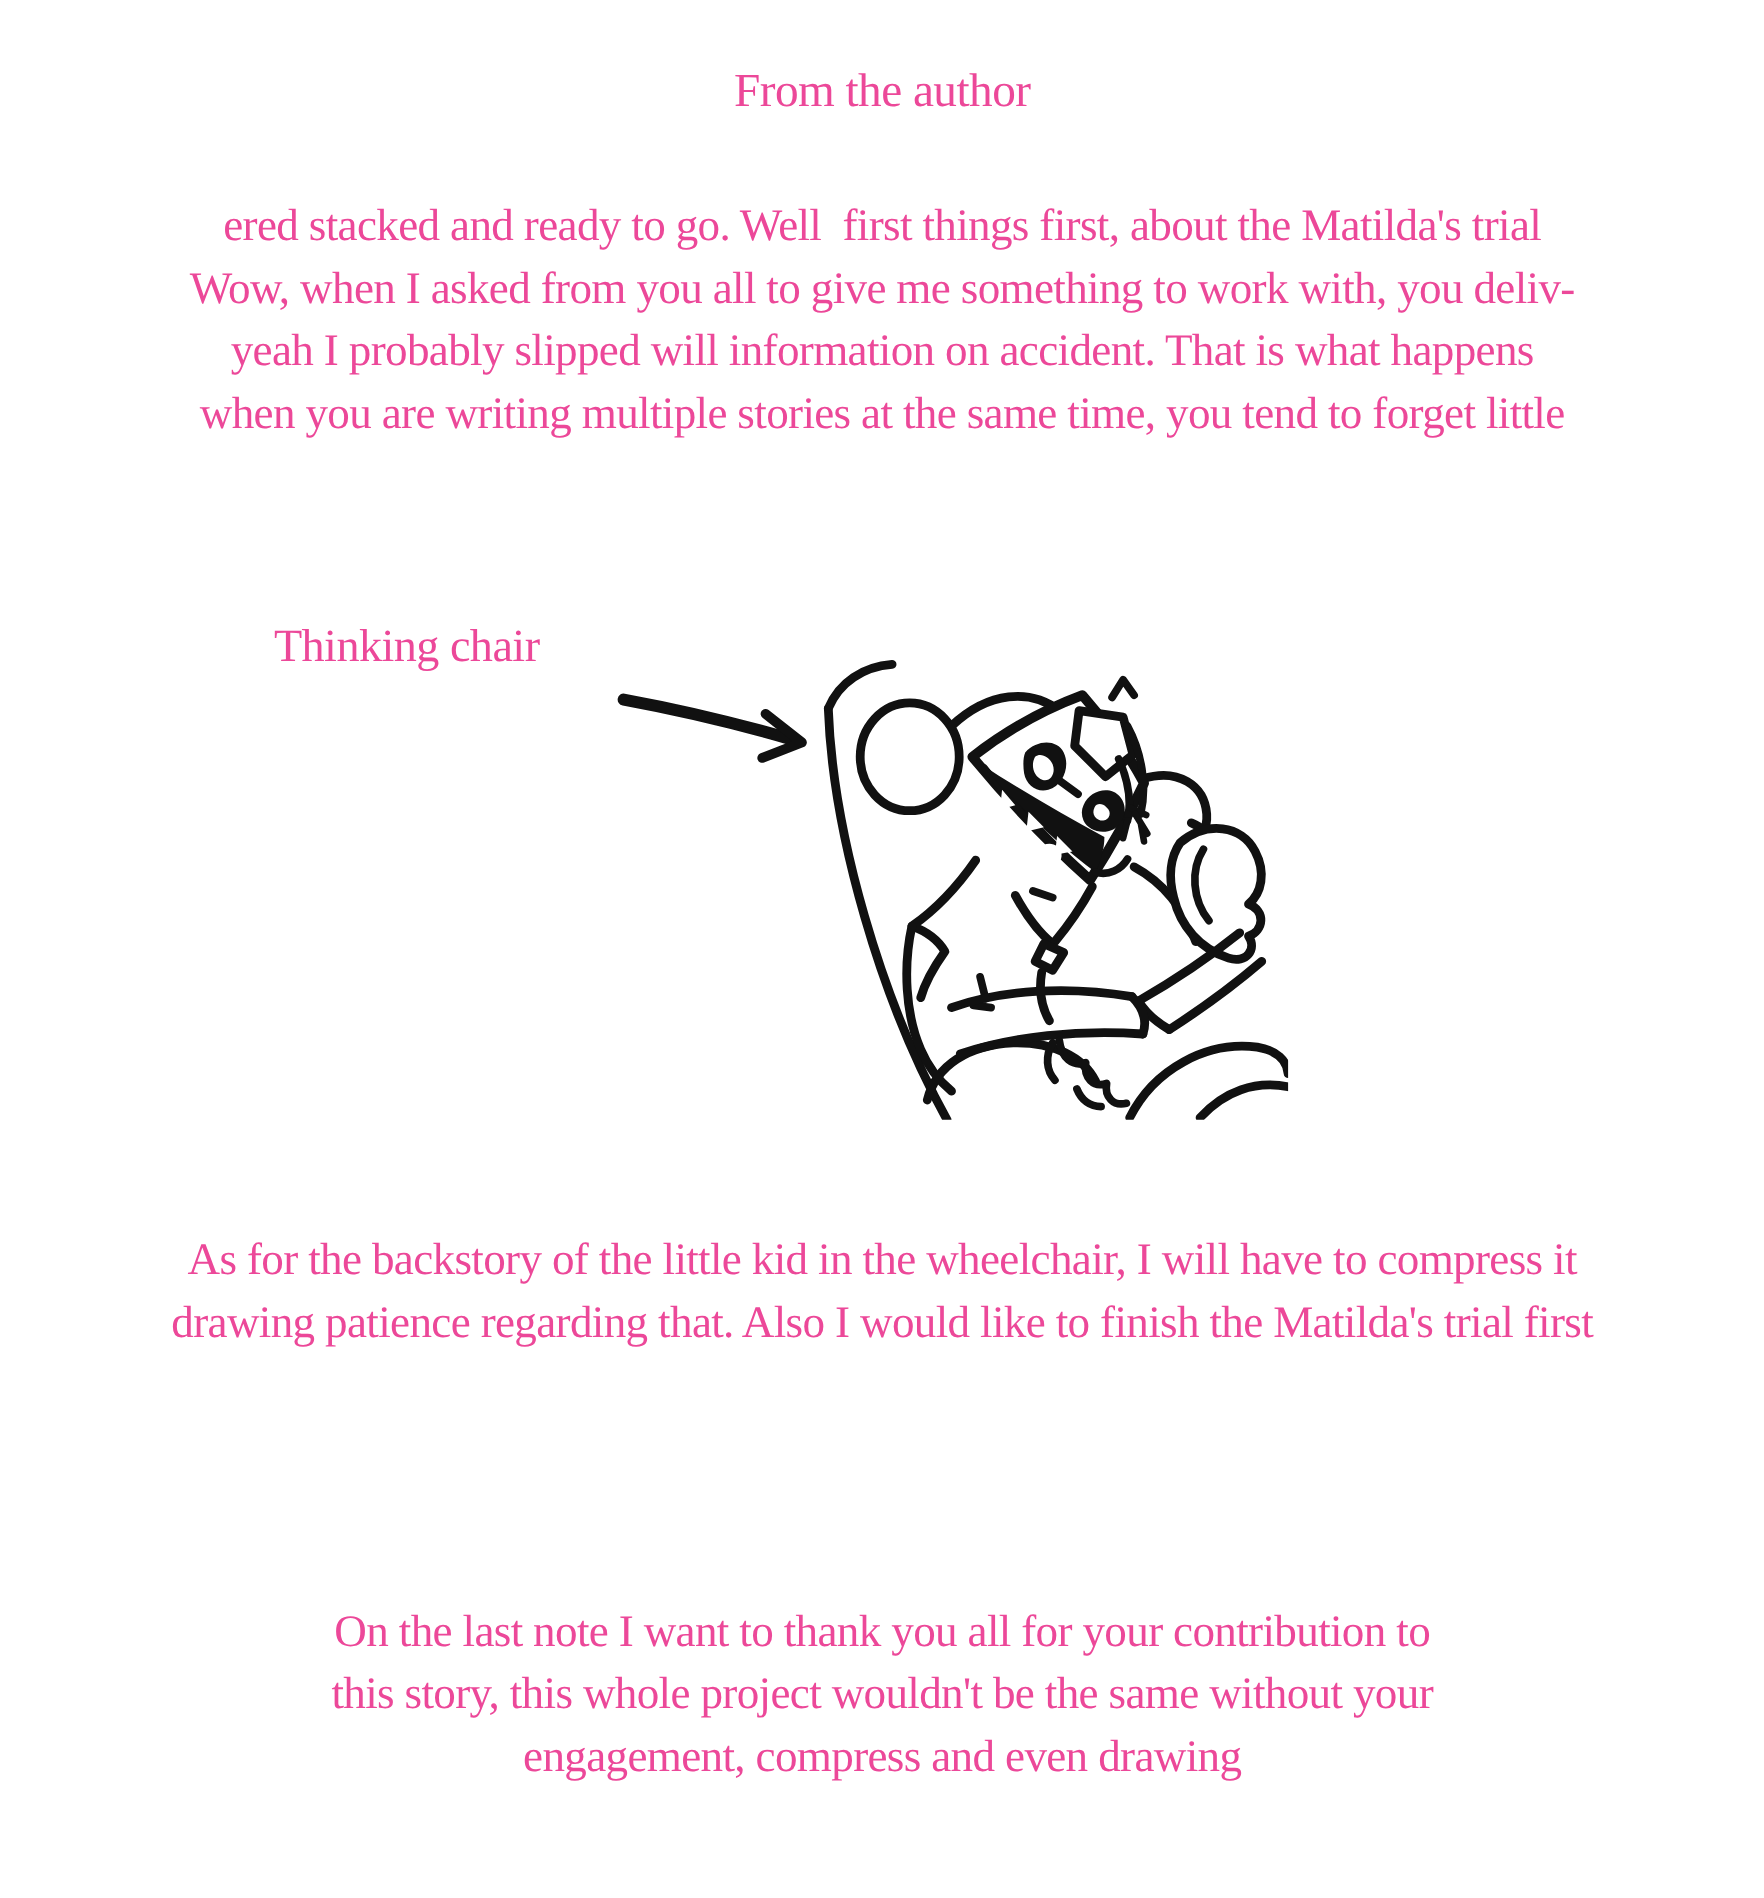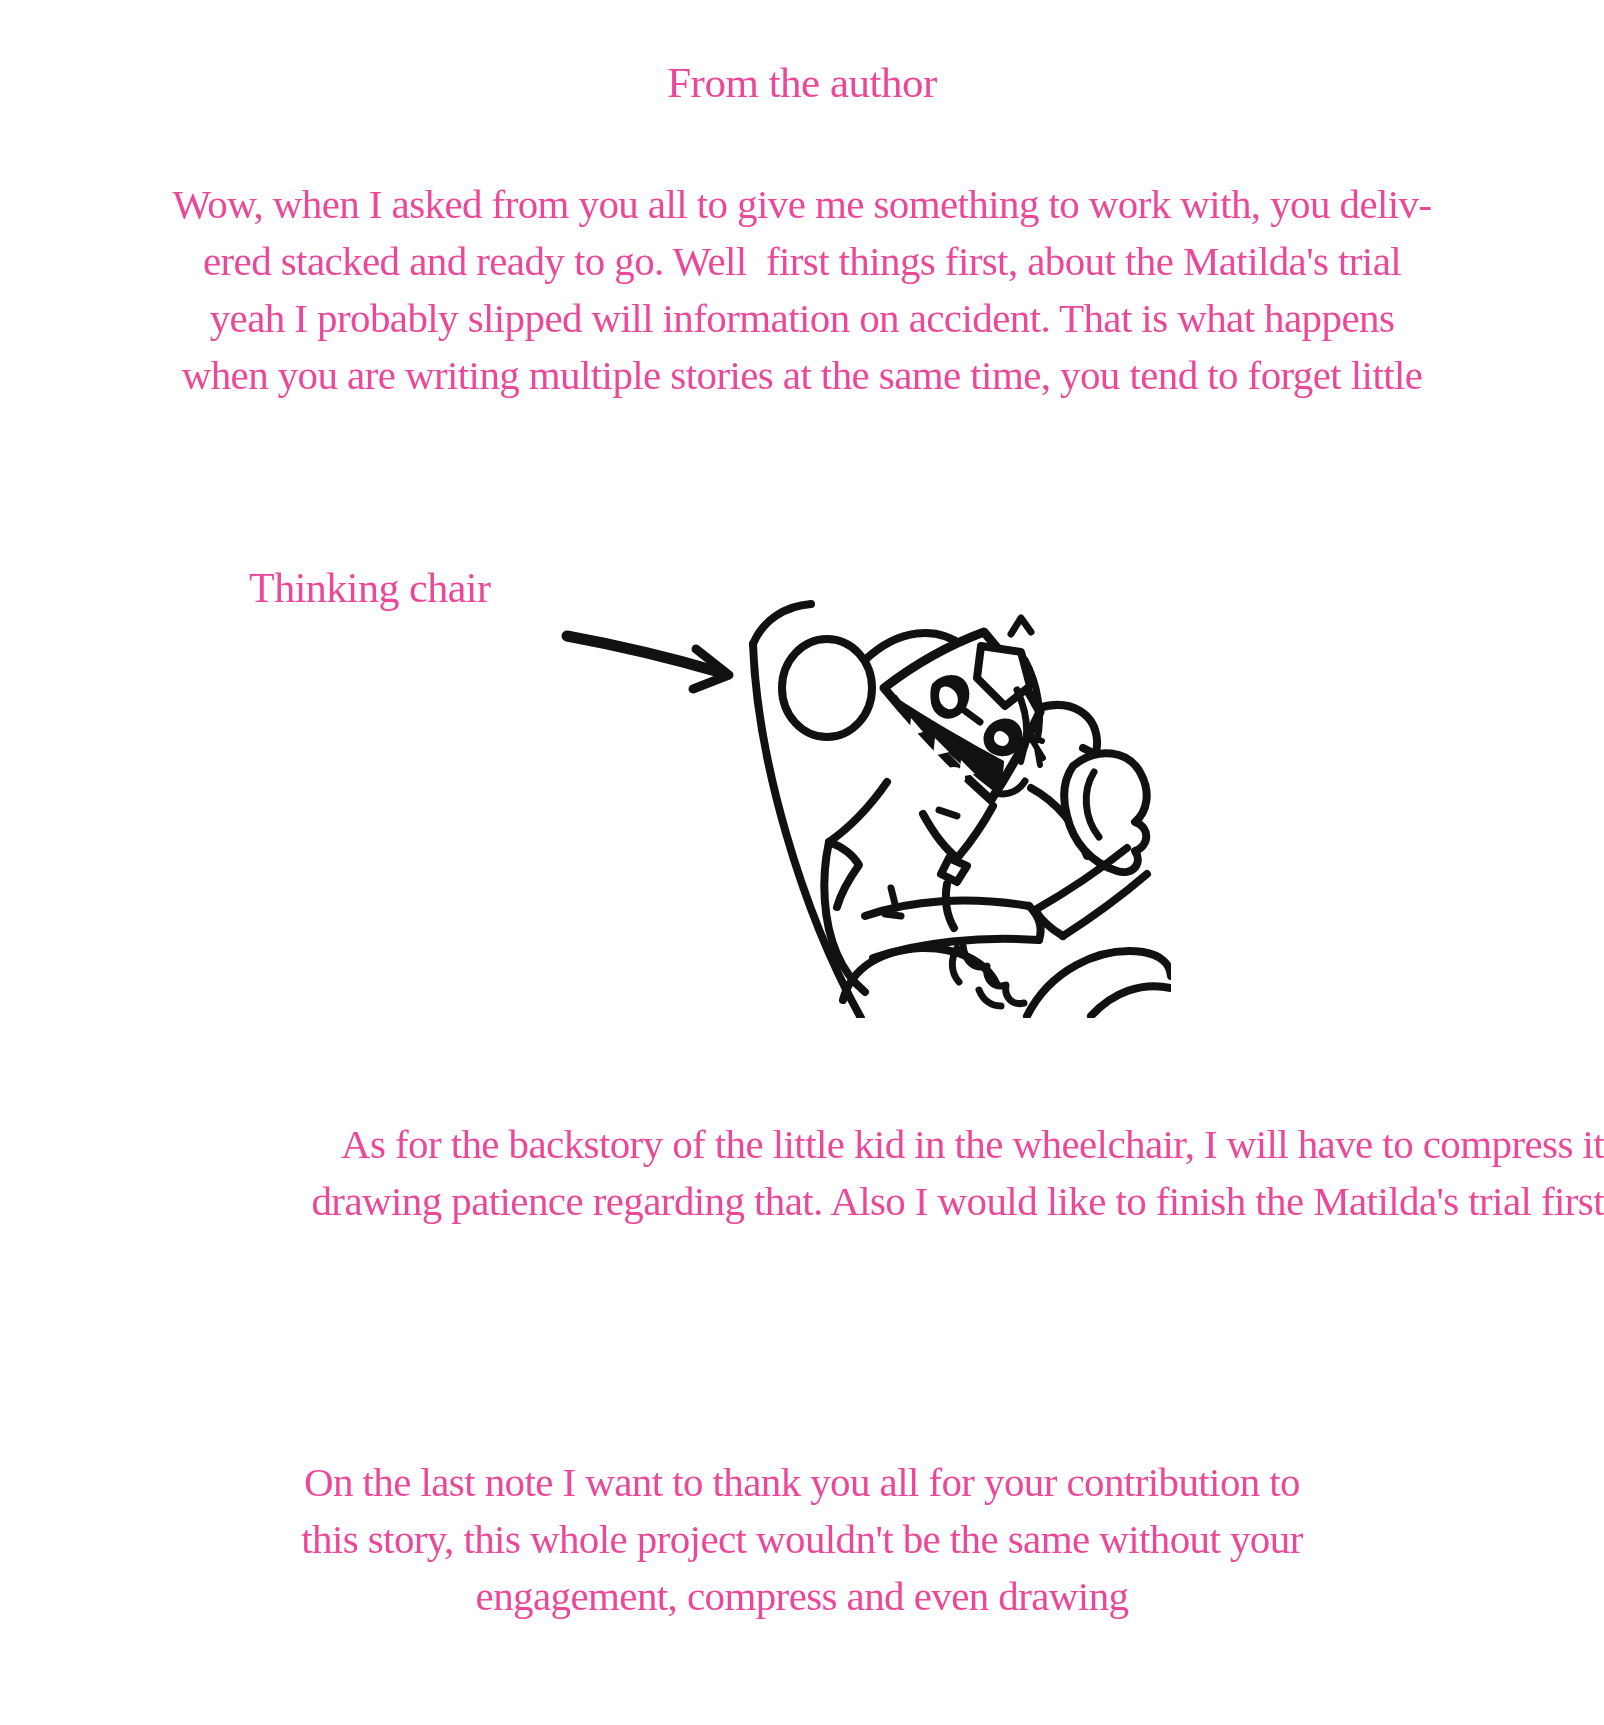--- a/index.html
+++ b/index.html
@@ -33,21 +33,21 @@
     width: 100%;
     text-align: center;
   }
   .para .line {
     font-size: 41px;
     line-height: 57px;
     letter-spacing: -0.6px;
     white-space: pre-wrap;
   }
   .para-intro   { top: 176px; }
-  .para-backstory { top: 1116px; text-align: right; }
+  .para-backstory { top: 1116px; }
   .para-thanks  { top: 1454px; }
 
   .figure {
     position: absolute;
     left: 0;
     top: 540px;
     width: 1604px;
     height: 480px;
     margin-left: 31px;
   }
@@ -66,22 +66,22 @@
   }
 </style>
 </head>
 <body>
 
 <div class="page">
 
   <h1 class="title">From the author</h1>
 
   <div class="para para-intro">
+    <div class="line">ered stacked and ready to go. Well  first things first, about the Matilda's trial</div>
     <div class="line">Wow, when I asked from you all to give me something to work with, you deliv-</div>
-    <div class="line">ered stacked and ready to go. Well  first things first, about the Matilda's trial</div>
     <div class="line">yeah I probably slipped will information on accident. That is what happens</div>
     <div class="line">when you are writing multiple stories at the same time, you tend to forget little</div>
   </div>
 
   <div class="figure">
     <span class="fig-label">Thinking chair</span>
 
     <svg class="fig-svg" width="680" height="470" viewBox="0 0 680 470" xmlns="http://www.w3.org/2000/svg">
 
       <g stroke="#111" fill="none" stroke-linecap="round" stroke-linejoin="round">

